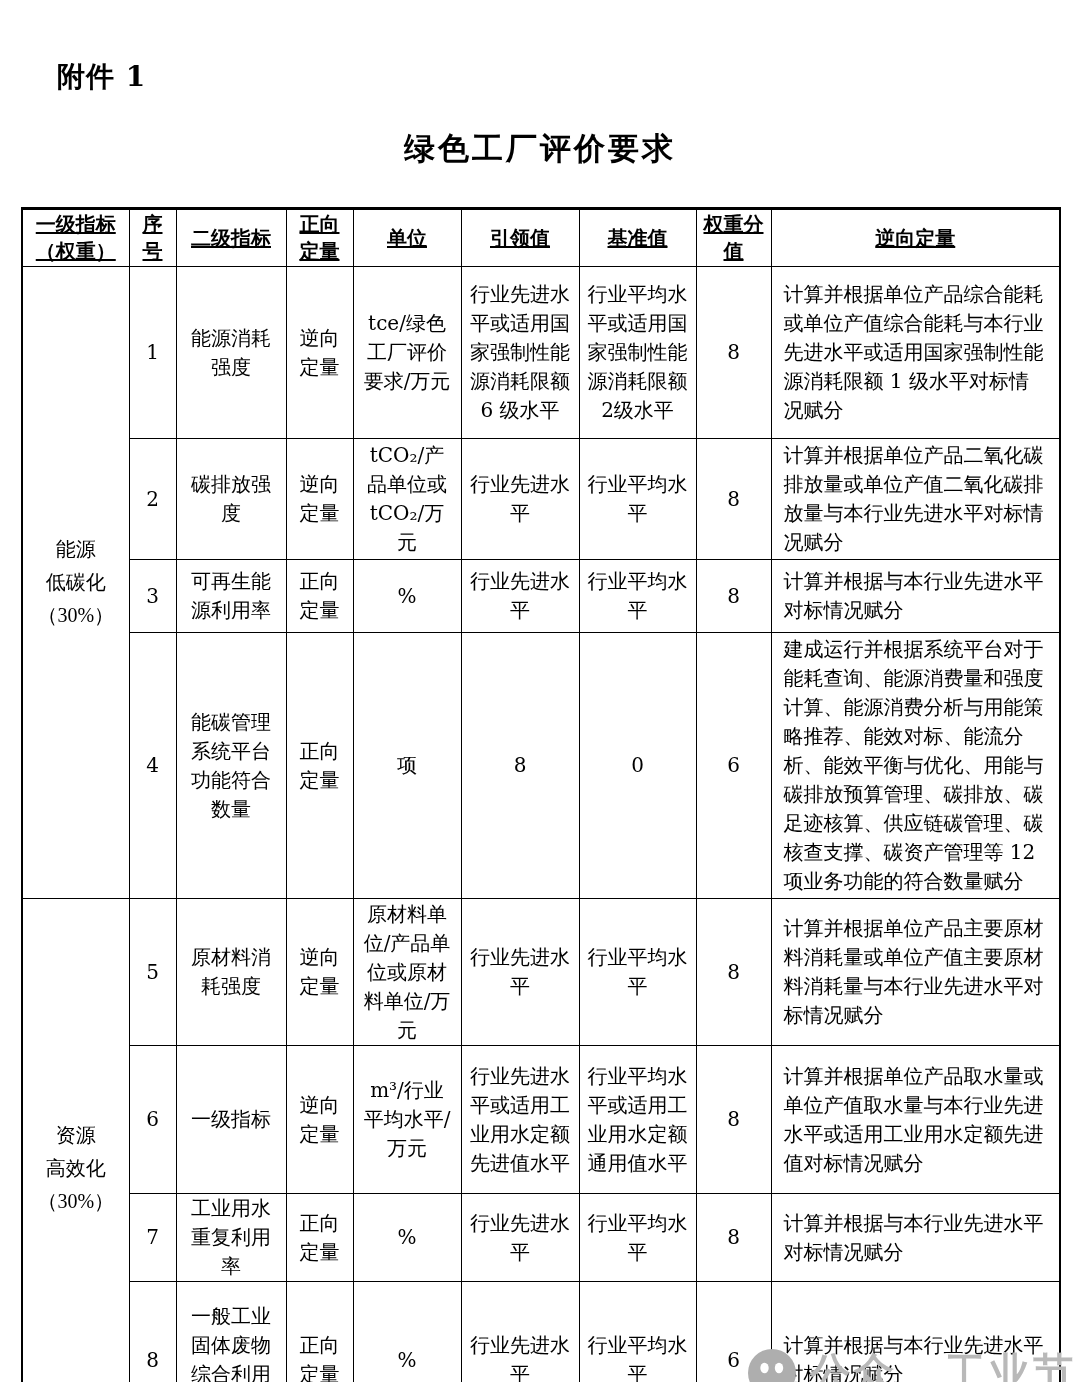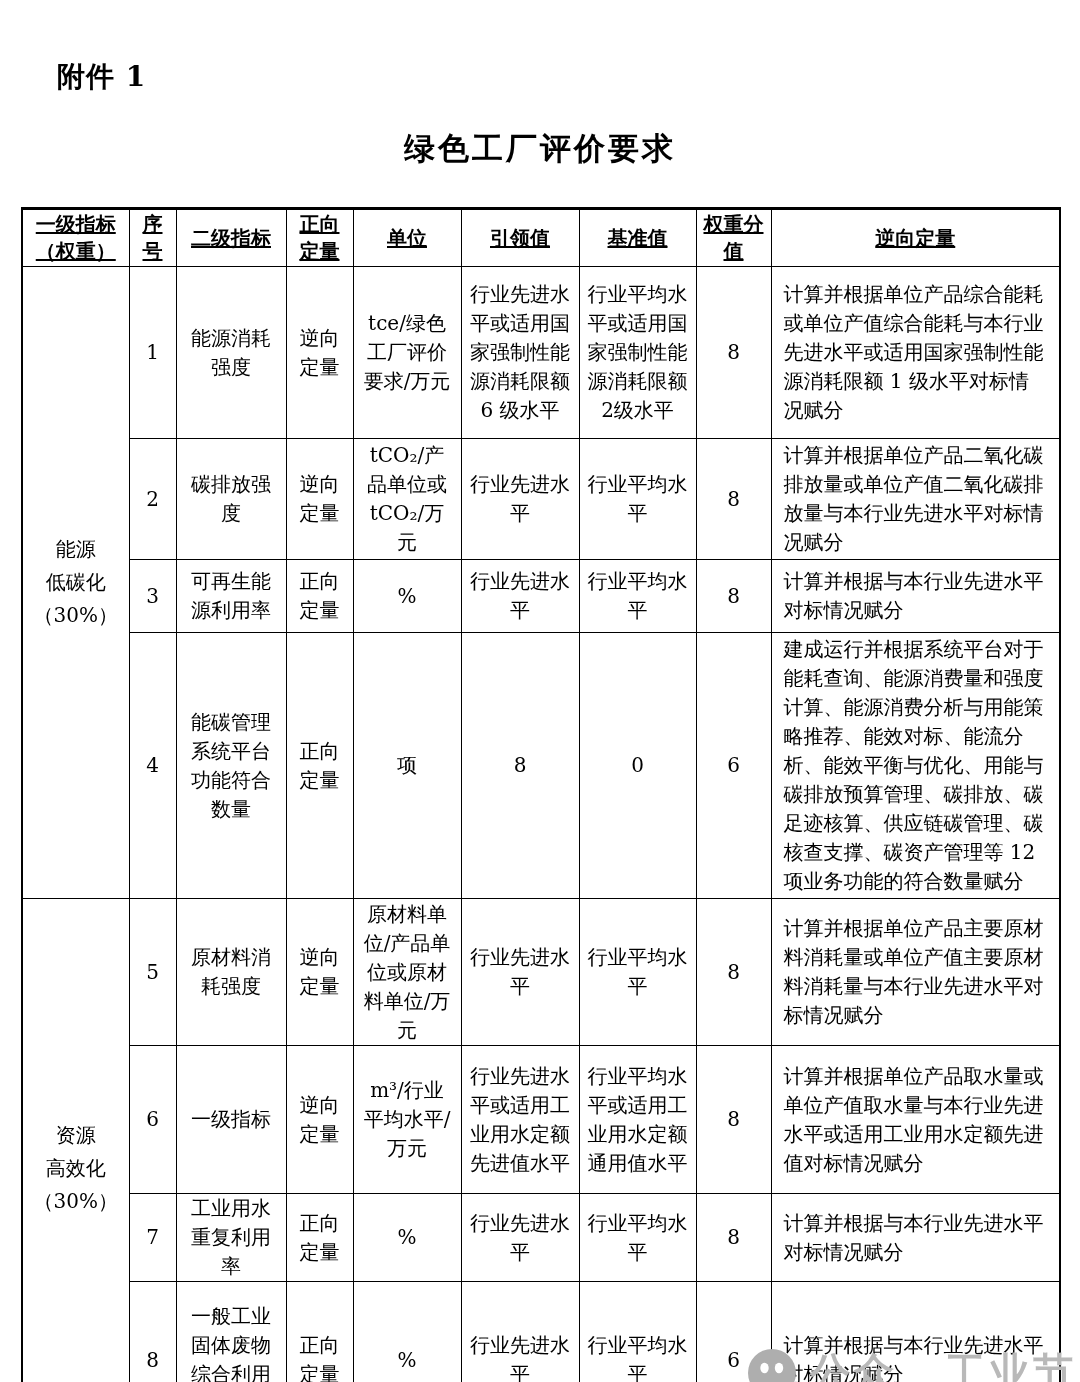--- a/index.html
+++ b/index.html
@@ -23,21 +23,21 @@
   .eval th,.eval td{border:1.5px solid #000;overflow:hidden;}
   .eval th{
     font-size:20px;font-weight:bold;line-height:27px;
     padding:0 4px;text-align:center;vertical-align:middle;border-top:3px solid #000;
   }
   .eval td{
     font-size:20px;line-height:29px;text-align:center;
     vertical-align:middle;padding:0 8px;
   }
   .eval td.rule{text-align:left;padding:2px 12px;}
-  .eval td.group{white-space:pre-line;line-height:33px;padding:16px 4px;}
+  .eval td.group{white-space:pre-line;line-height:33px;padding:16px 4px;font-family:Liberation Serif, serif;}
   tr.hh{height:58px;text-decoration:underline;}
   tr.r1{height:172px;}
   tr.r2{height:115px;}
   tr.r3{height:73px;}
   tr.r4{height:260px;}
   tr.r5{height:147px;}
   tr.r6{height:148px;}
   tr.r7{height:87px;}
   tr.r8{height:158px;}
   .watermark{

